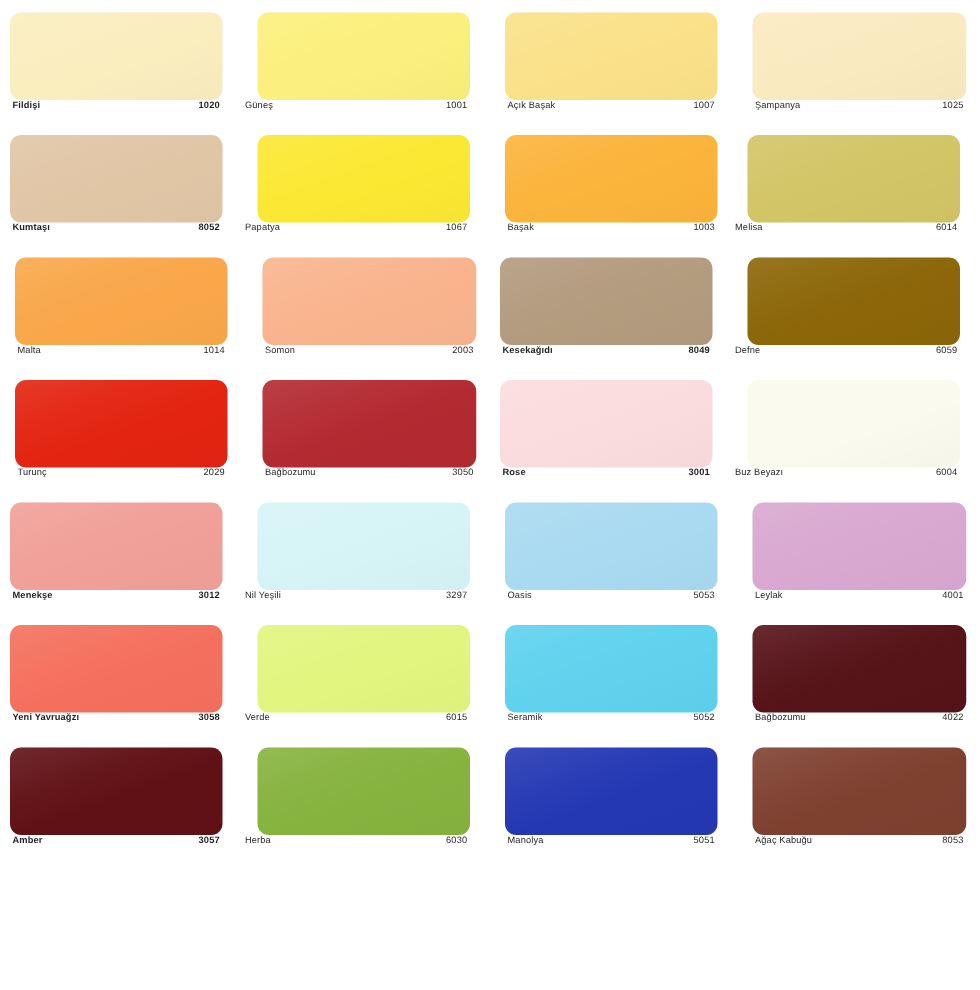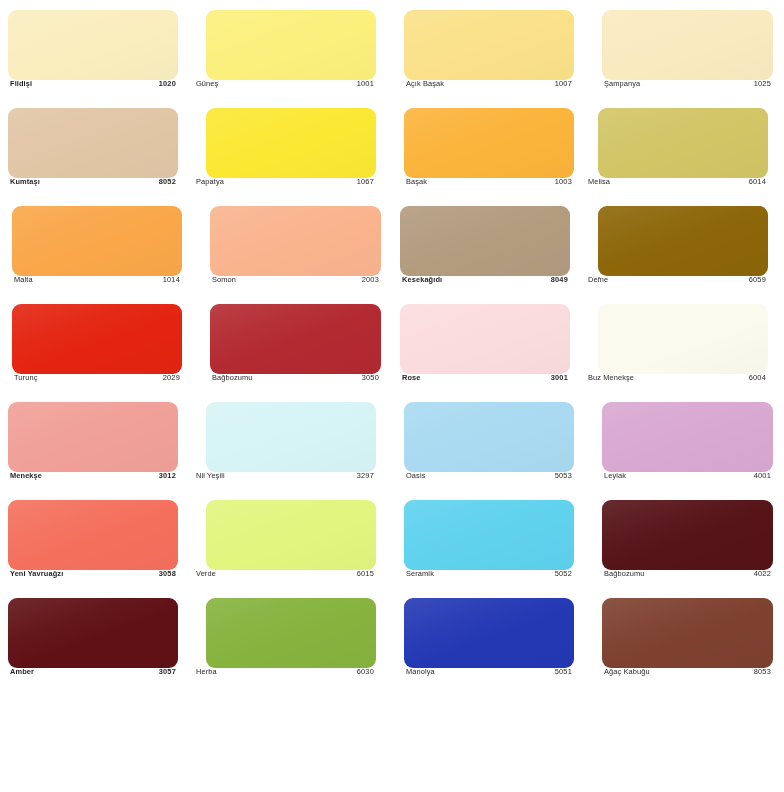--- a/index.html
+++ b/index.html
@@ -196,21 +196,21 @@
     <div class="swatch-cell col-1">
       <div class="swatch-chip" style="background-color: rgb(251, 220, 222);"></div>
       <div class="swatch-meta">
         <span class="swatch-name">Rose</span>
         <span class="swatch-code">3001</span>
       </div>
     </div>
     <div class="swatch-cell col-2">
       <div class="swatch-chip" style="background-color: rgb(251, 250, 238);"></div>
       <div class="swatch-meta">
-        <span class="swatch-name">Buz Menekşe</span>
+        <span class="swatch-name">Buz Beyazı</span>
         <span class="swatch-code">6004</span>
       </div>
     </div>
     <div class="swatch-cell col-1">
       <div class="swatch-chip" style="background-color: rgb(240, 160, 152);"></div>
       <div class="swatch-meta">
         <span class="swatch-name">Menekşe</span>
         <span class="swatch-code">3012</span>
       </div>
     </div>

